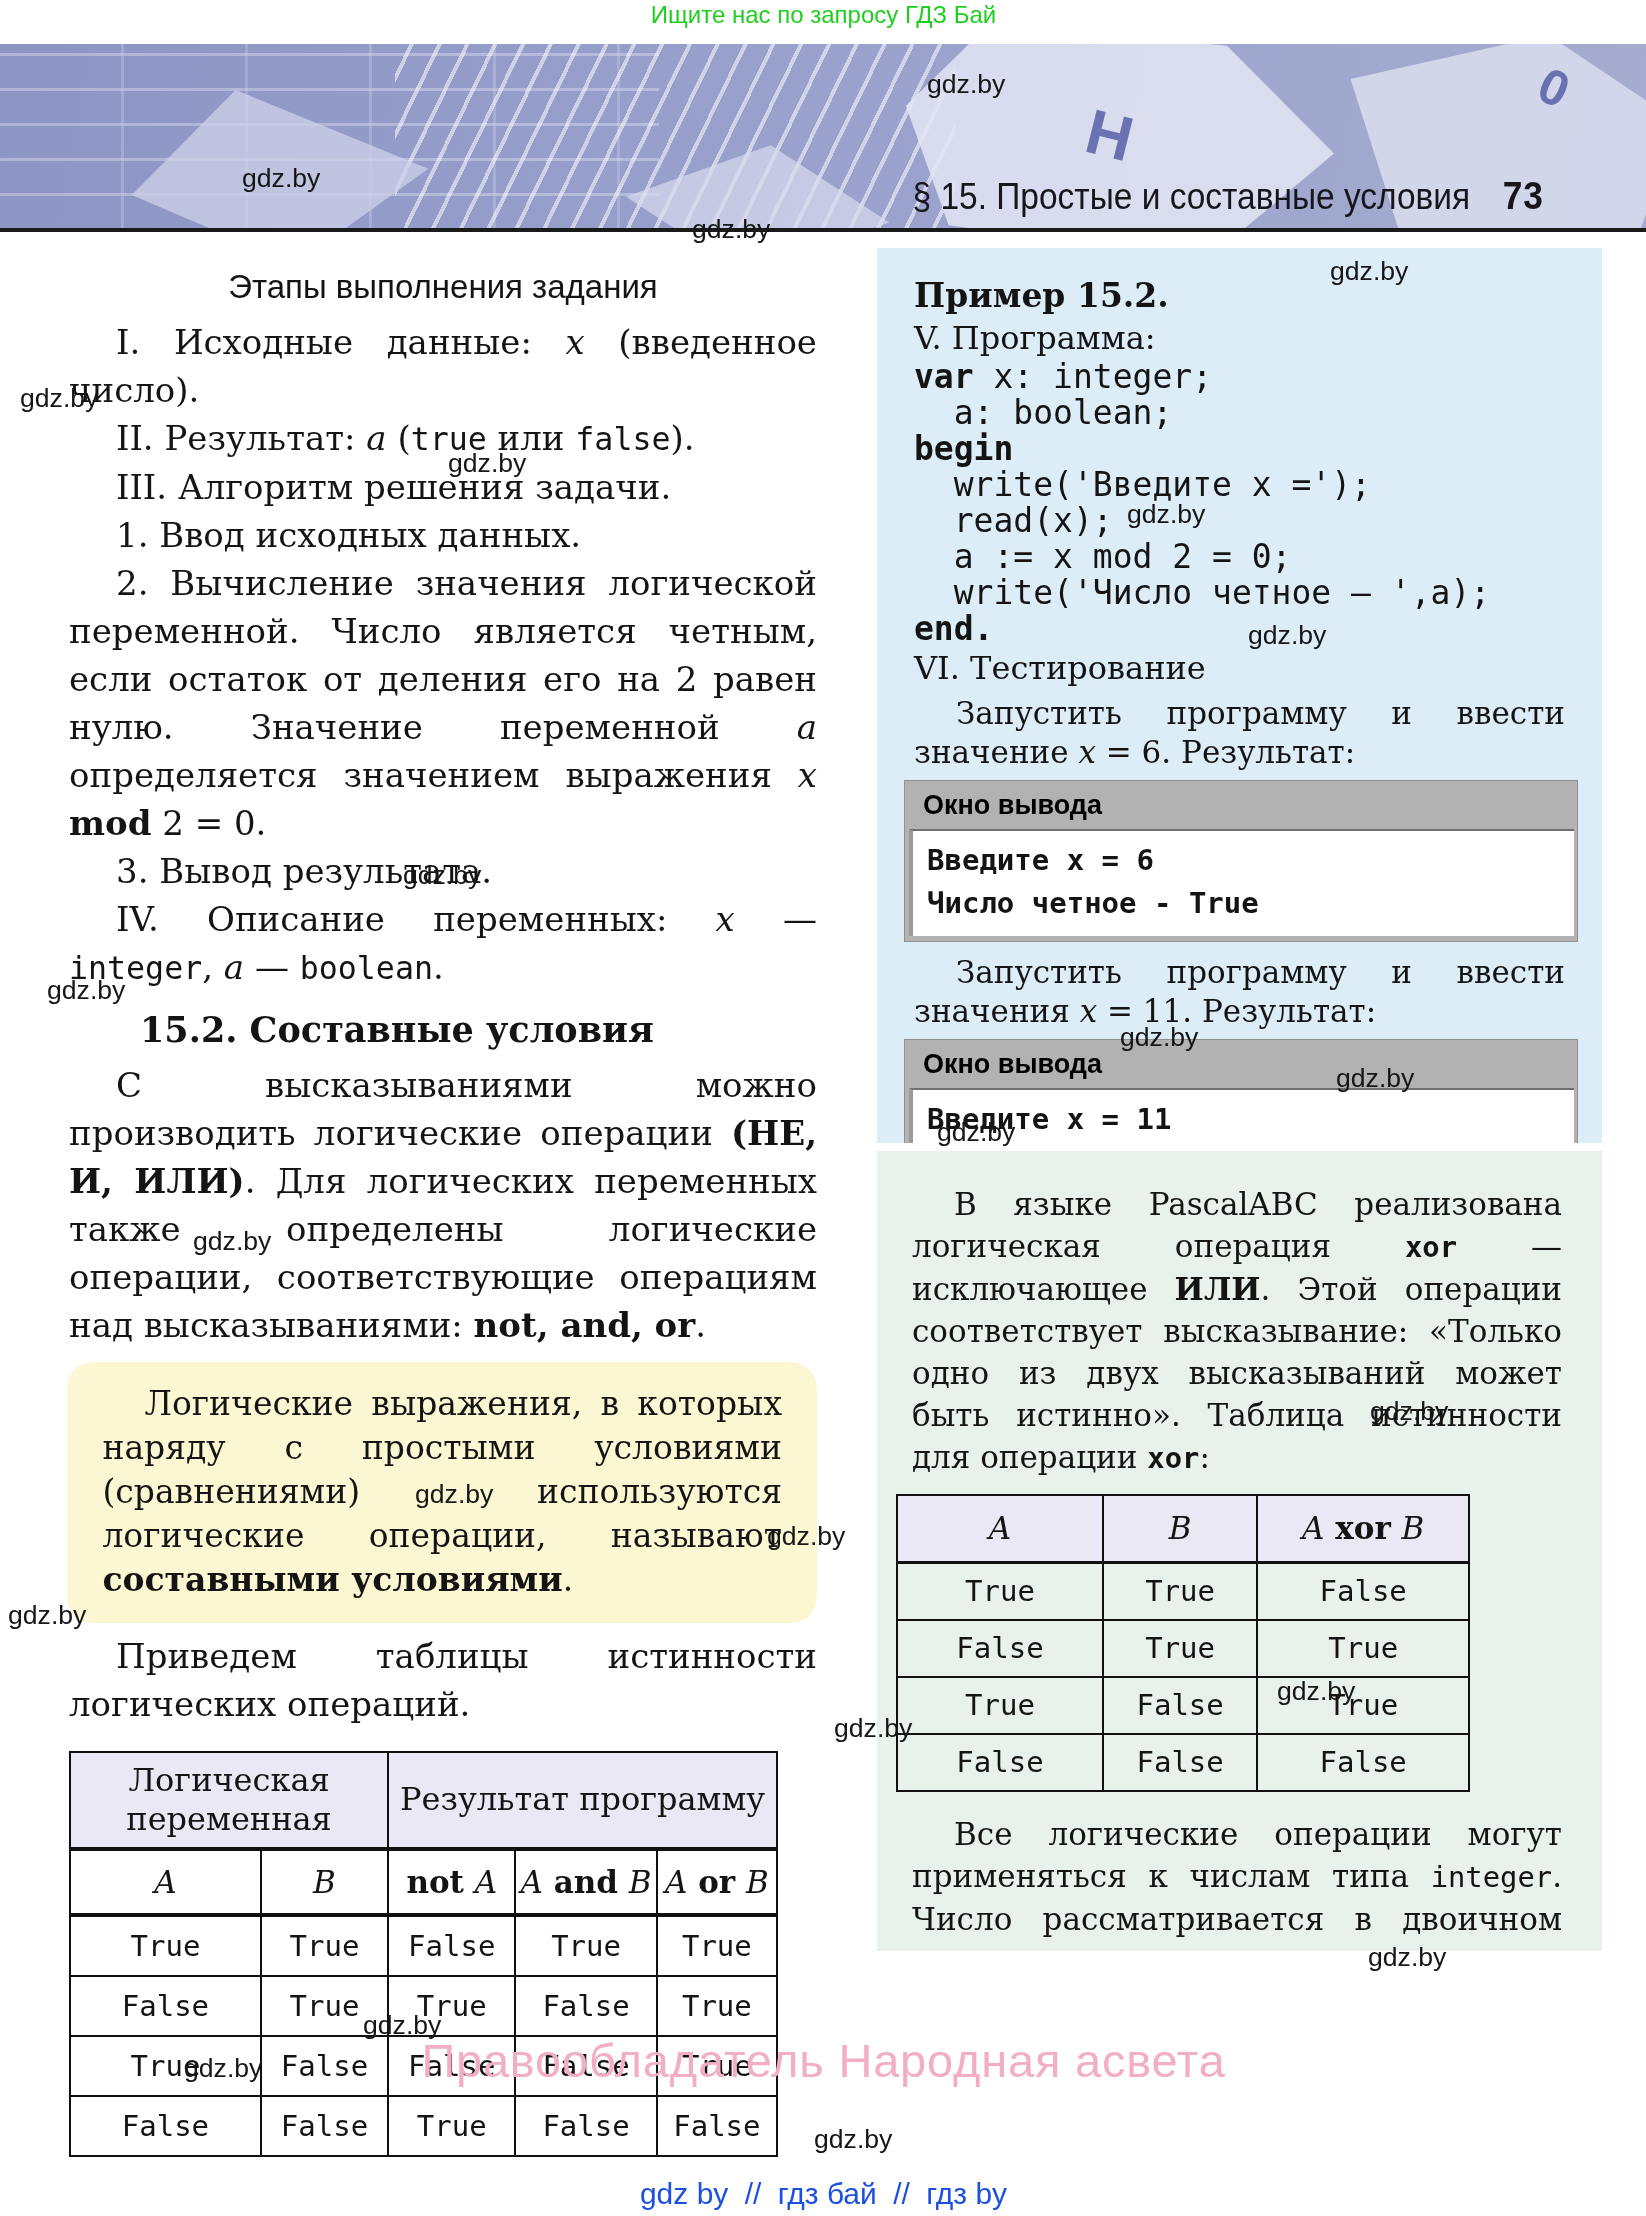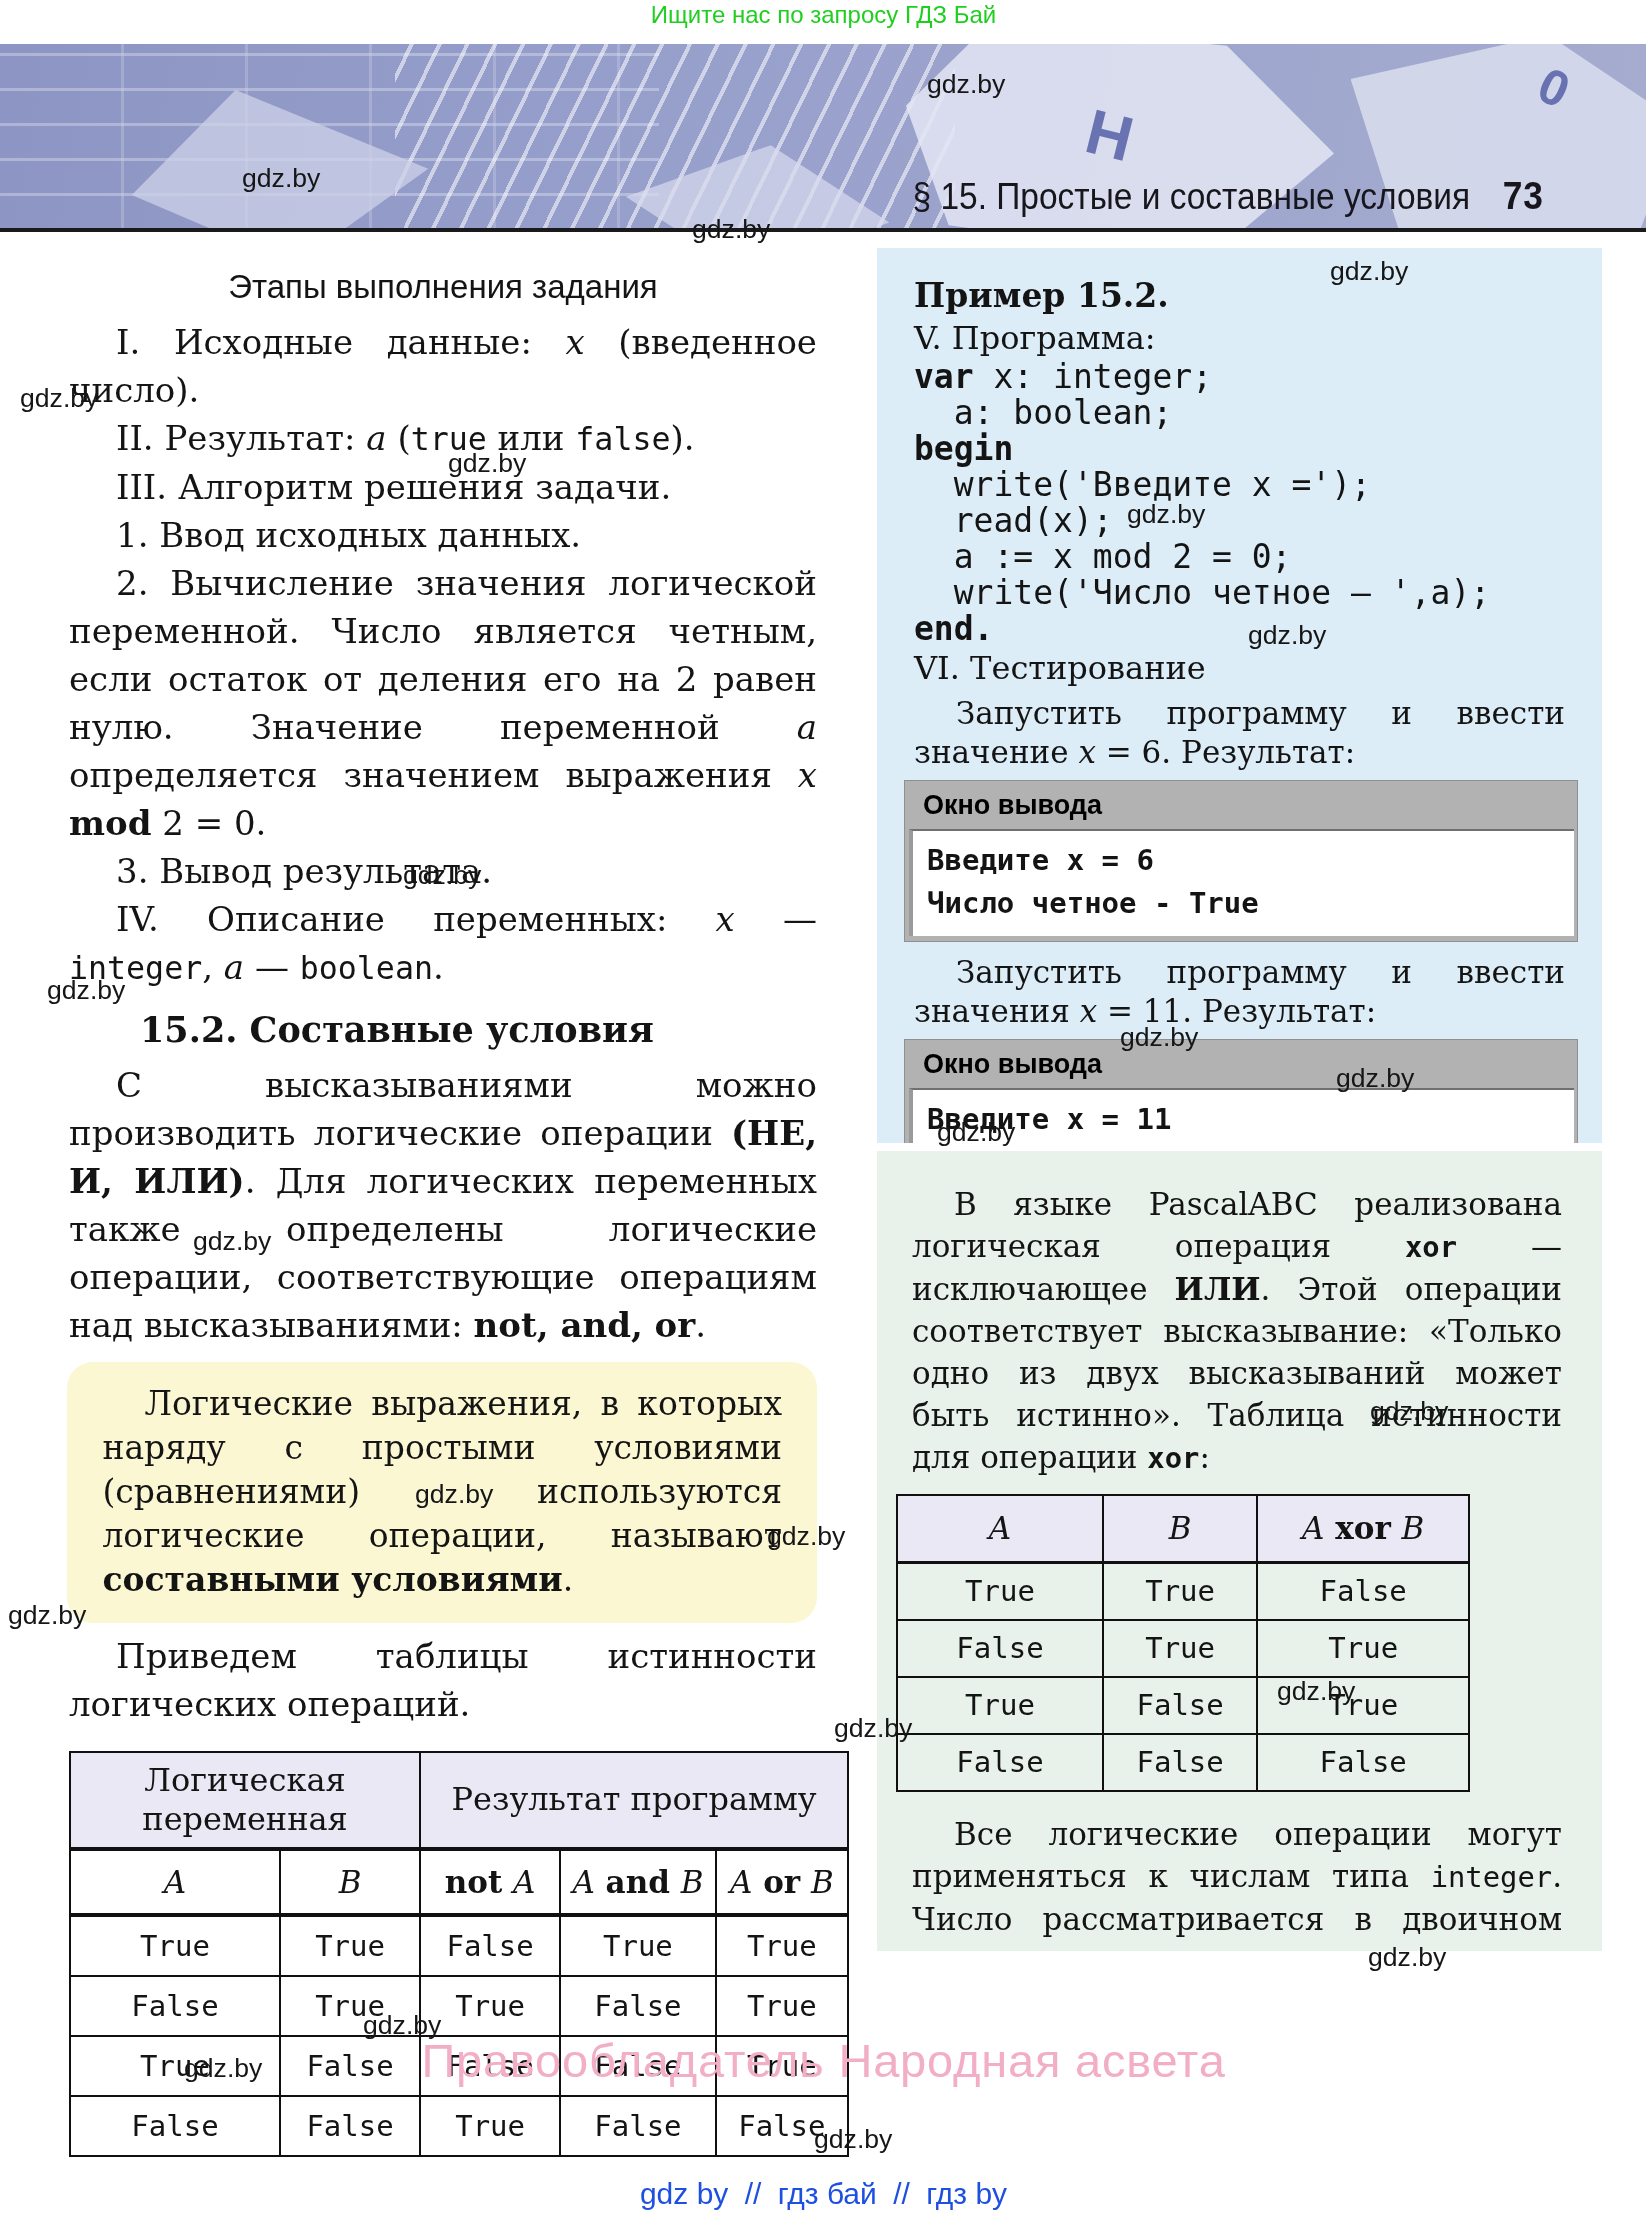--- a/index.html
+++ b/index.html
@@ -44,21 +44,21 @@
   .leftcol{position:absolute;left:69px;top:266px;width:748px;z-index:2;}
   .leftcol .lead-head{font:400 33px/42px "Liberation Sans", sans-serif;text-align:center;margin:0 0 9.7px 0;}
   .leftcol p{font-size:34px;line-height:48px;text-align:justify;text-indent:47px;margin:0;}
   .sec-head{font-weight:bold;font-size:35px;line-height:44px;margin:16px 0 9.7px 71px;}
   .callout{background:#fbf7d2;border-radius:26px;padding:19.3px 35px 21px 35px;margin:13px 0 9.7px -1.6px;}
   .callout p{font-size:33px;line-height:44px;}
   .it{font-style:italic;}
   .bd{font-weight:bold;}
   .mo{font-family:"DejaVu Sans Mono", monospace;font-size:.93em;}
   
-  table.tt{border-collapse:collapse;margin-top:22.6px;width:780px;}
+  table.tt{border-collapse:collapse;margin-top:22.6px;width:709px;}
   table.tt th,table.tt td{border:2.4px solid #101010;text-align:center;}
   table.tt th.group{background:#e9e8f4;font-weight:400;font-size:32px;line-height:39px;padding:8px 4.8px;border-bottom:4px solid #101010;}
   table.tt th.col{background:#ffffff;font-weight:400;font-size:31px;padding:13px 3.2px;border-bottom:4px solid #101010;}
   table.tt td{font-family:"DejaVu Sans Mono",monospace;font-size:29px;padding:12px 3.2px;}
   
   .exbox{position:absolute;left:877px;top:248px;width:725px;height:895px;background:#dcedf8;
     padding:27px 37px 16px 37px;box-sizing:border-box;overflow:hidden;z-index:2;}
   .exbox .t1{font-weight:bold;font-size:33px;line-height:42px;}
   .exbox .t2{font-size:32px;line-height:42px;}
   .code{font-family:"DejaVu Sans Mono",monospace;font-size:33px;line-height:36px;white-space:pre;}

